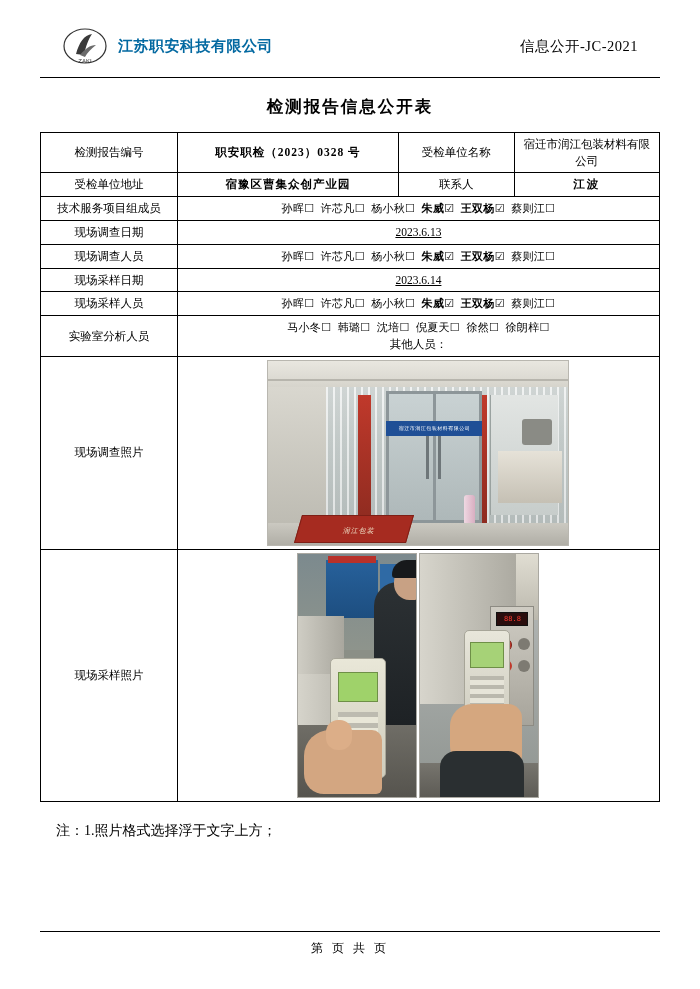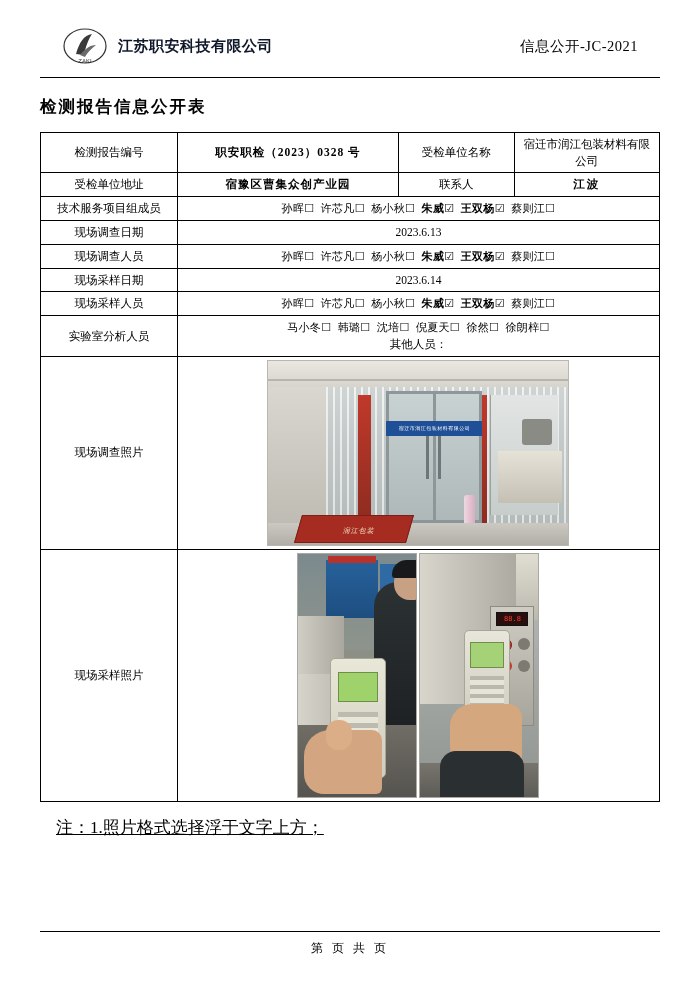--- a/index.html
+++ b/index.html
@@ -37,31 +37,31 @@
     width: 46px;
     height: 40px;
     position: relative;
     flex: none;
   }
   .logo svg { display: block; }
   .brand-name {
     font-size: 15px;
     font-weight: bold;
     letter-spacing: 0.5px;
-    color: #0f172a;
+    color: #0369a1;
   }
   .doc-code {
     font-size: 14.5px;
     color: #000000;
     letter-spacing: 0.5px;
   }
 
   
   .doc-title {
-    text-align: left;
+    text-align: center;
     font-size: 16.5px;
     font-weight: bold;
     letter-spacing: 2px;
     margin: 18px 0 14px 0;
   }
 
   
   table.main {
     border-collapse: collapse;
     width: 100%;
@@ -93,21 +93,21 @@
   .staff-row {
     letter-spacing: 0.3px;
     font-size: 11.5px;
   }
   .chk {
     font-family: "DejaVu Sans", sans-serif;
     font-size: 11px;
   }
   .chk.on { font-weight: bold; }
   .bold-name { font-weight: bold; }
-  .date-val { font-size: 12px; }
+  .date-val { font-size: 12px; text-decoration: underline; }
   .sub-line {
     display: block;
     text-align: center;
   }
   .other-line {
     display: block;
     font-size: 11.5px;
   }
 
   
@@ -365,24 +365,23 @@
     position: absolute; left: 20px; bottom: 0; width: 84px; height: 46px;
     background: #2a2f31; border-radius: 16px 16px 0 0;
   }
   .b-floor {
     position: absolute; left: 0; bottom: 0; width: 100%; height: 34px;
     background: linear-gradient(180deg,#77756e,#5d5b55);
   }
 
   
   .note {
-    margin-top: 14px;
-    font-size: 17px;
+    margin-top: 20px;
+    font-size: 14px;
     padding-left: 16px;
-    text-decoration: underline;
   }
   .footer {
     position: absolute;
     left: 40px;
     right: 40px;
     bottom: 32px;
     text-align: center;
   }
   .footer-rule {
     border-top: 1.4px solid #000;

